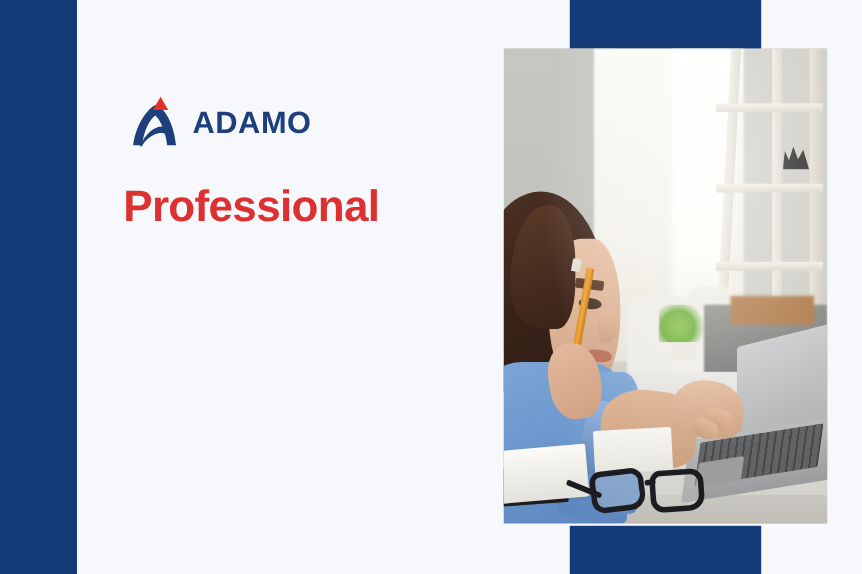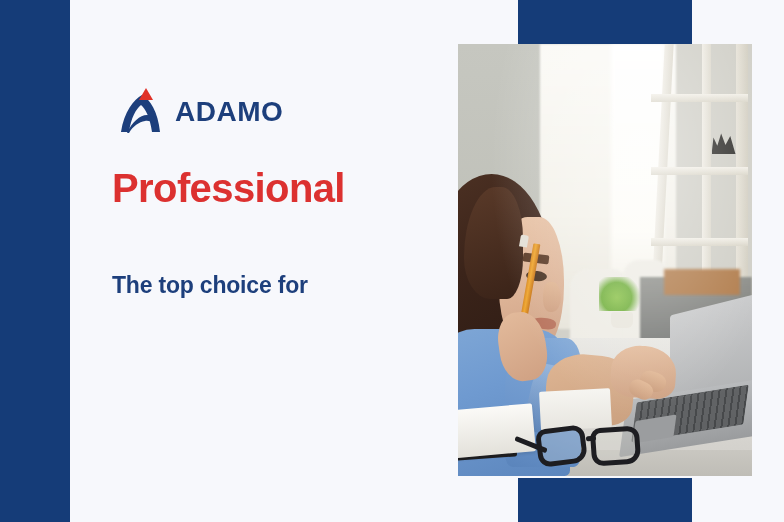--- a/index.html
+++ b/index.html
@@ -414,21 +414,20 @@
       <span class="logo-words">
         <span class="logo-adamo">ADAMO</span>
       </span>
     </div>
 
     <h1 class="headline">
       <span>Professional</span>
     </h1>
 
     <h2 class="subhead">
-      <span>The top choice for</span>
     </h2>
 
 
   </div>
 
   <div class="photo">
     <div class="scene">
 
       <div class="wall-left"></div>
       <div class="window-glow"></div>

